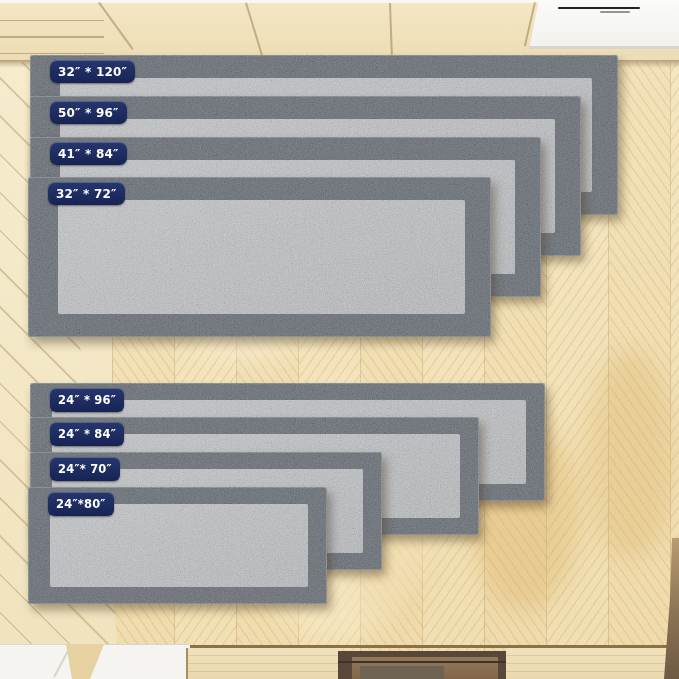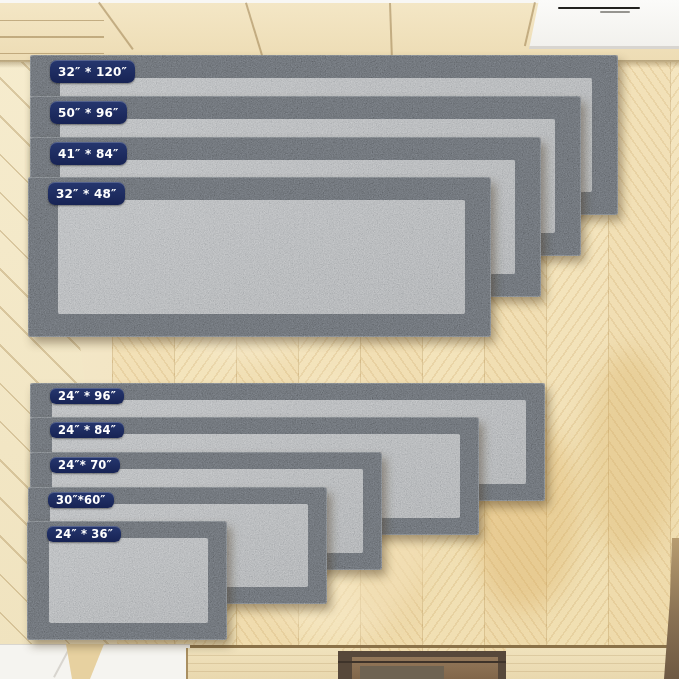--- a/index.html
+++ b/index.html
@@ -65,21 +65,21 @@
        box-shadow:4px 6px 10px rgba(75,60,35,.45), inset 0 0 0 1px rgba(255,255,255,.12);}
   .pile{position:absolute;background:linear-gradient(160deg,#acafb2,#9fa2a5);border-radius:2px;}
   .rug32 .pile{top:23px;bottom:23px;left:30px;right:26px;}
   .rug24 .pile{top:17px;bottom:17px;left:22px;right:19px;}
   .tex{position:absolute;left:0;top:0;width:100%;height:100%;mix-blend-mode:overlay;opacity:.55;pointer-events:none;}
   .badge{position:absolute;left:20px;top:5px;height:23px;padding:0 8px;
        background:linear-gradient(#26376f,#172354);border-radius:7px;
        display:flex;align-items:center;justify-content:center;
        box-shadow:0 1px 2px rgba(0,0,0,.45), inset 0 1px 0 rgba(255,255,255,.22);}
   .badge span{color:#ffffff;font-weight:bold;font-size:12px;letter-spacing:.2px;white-space:nowrap;}
-  .rug24 .badge{height:16px;border-radius:6px;justify-content:flex-end;}
+  .rug24 .badge{height:24px;border-radius:6px;justify-content:flex-end;}
   .rug24 .badge span{font-size:11.5px;}
 </style>
 </head>
 <body>
 
 <svg width="0" height="0" style="position:absolute" aria-hidden="true">
   <defs>
     <filter id="grainF" x="0" y="0" width="100%" height="100%">
       <feTurbulence type="fractalNoise" baseFrequency="0.8" numOctaves="3" seed="7" stitchTiles="stitch"></feTurbulence>
       <feColorMatrix type="matrix" values="0.33 0.33 0.33 0 0  0.33 0.33 0.33 0 0  0.33 0.33 0.33 0 0  0 0 0 0 1"></feColorMatrix>
@@ -162,21 +162,21 @@
     <div class="badge">
         <span>41″ * 84″</span>
       </div>
   </div>
   <div class="rug rug32" style="left:28px;top:177px;width:463px;height:160px;z-index:13">
     <div class="pile"></div>
     <svg class="tex">
         <rect width="100%" height="100%" fill="#808080" filter="url(#grainF)"></rect>
       </svg>
     <div class="badge">
-        <span>32″ * 48″</span>
+        <span>32″ * 72″</span>
       </div>
   </div>
 
   <div class="rug rug24" style="left:30px;top:383px;width:515px;height:118px;z-index:15">
     <div class="pile"></div>
     <svg class="tex">
         <rect width="100%" height="100%" fill="#808080" filter="url(#grainF)"></rect>
       </svg>
     <div class="badge">
         <span>24″ * 96″</span>
@@ -199,26 +199,17 @@
     <div class="badge">
         <span>24″* 70″</span>
       </div>
   </div>
   <div class="rug rug24" style="left:28px;top:487px;width:299px;height:117px;z-index:18">
     <div class="pile"></div>
     <svg class="tex">
         <rect width="100%" height="100%" fill="#808080" filter="url(#grainF)"></rect>
       </svg>
     <div class="badge">
-        <span>30″*60″</span>
-      </div>
-  </div>
-  <div class="rug rug24" style="left:27px;top:521px;width:200px;height:119px;z-index:19">
-    <div class="pile"></div>
-    <svg class="tex">
-        <rect width="100%" height="100%" fill="#808080" filter="url(#grainF)"></rect>
-      </svg>
-    <div class="badge">
-        <span>24″ * 36″</span>
+        <span>24″*80″</span>
       </div>
   </div>
 
 </div>
 
 </body></html>

